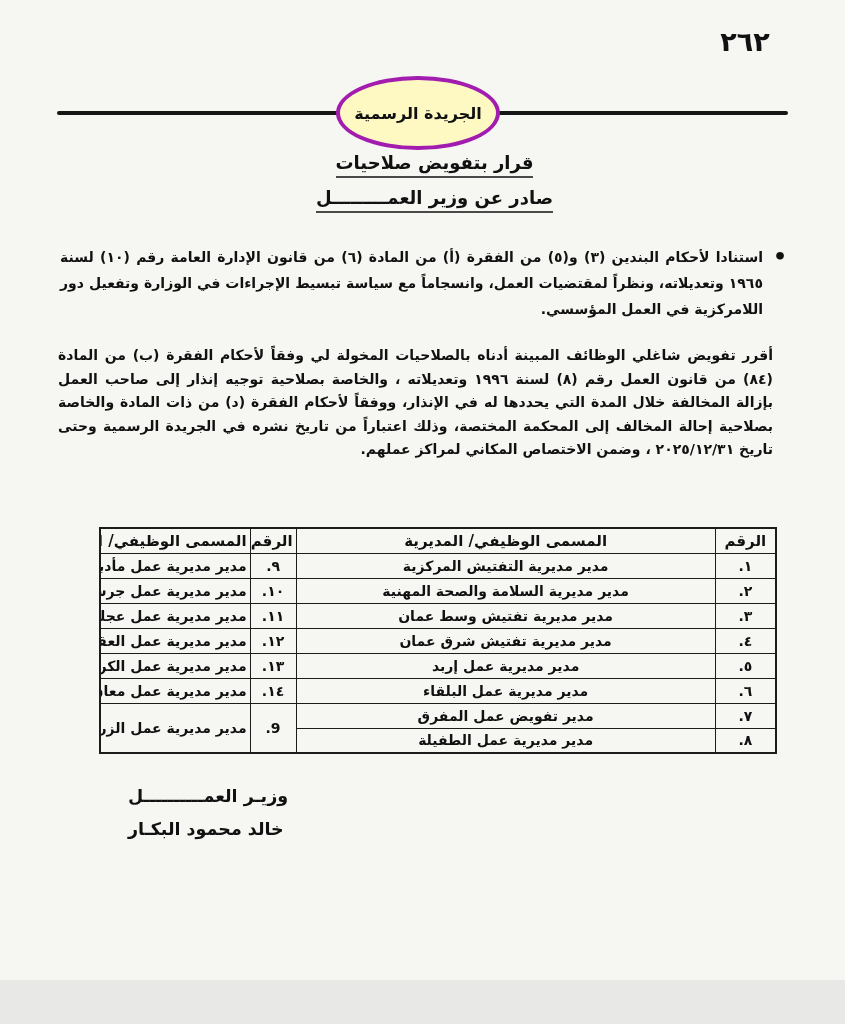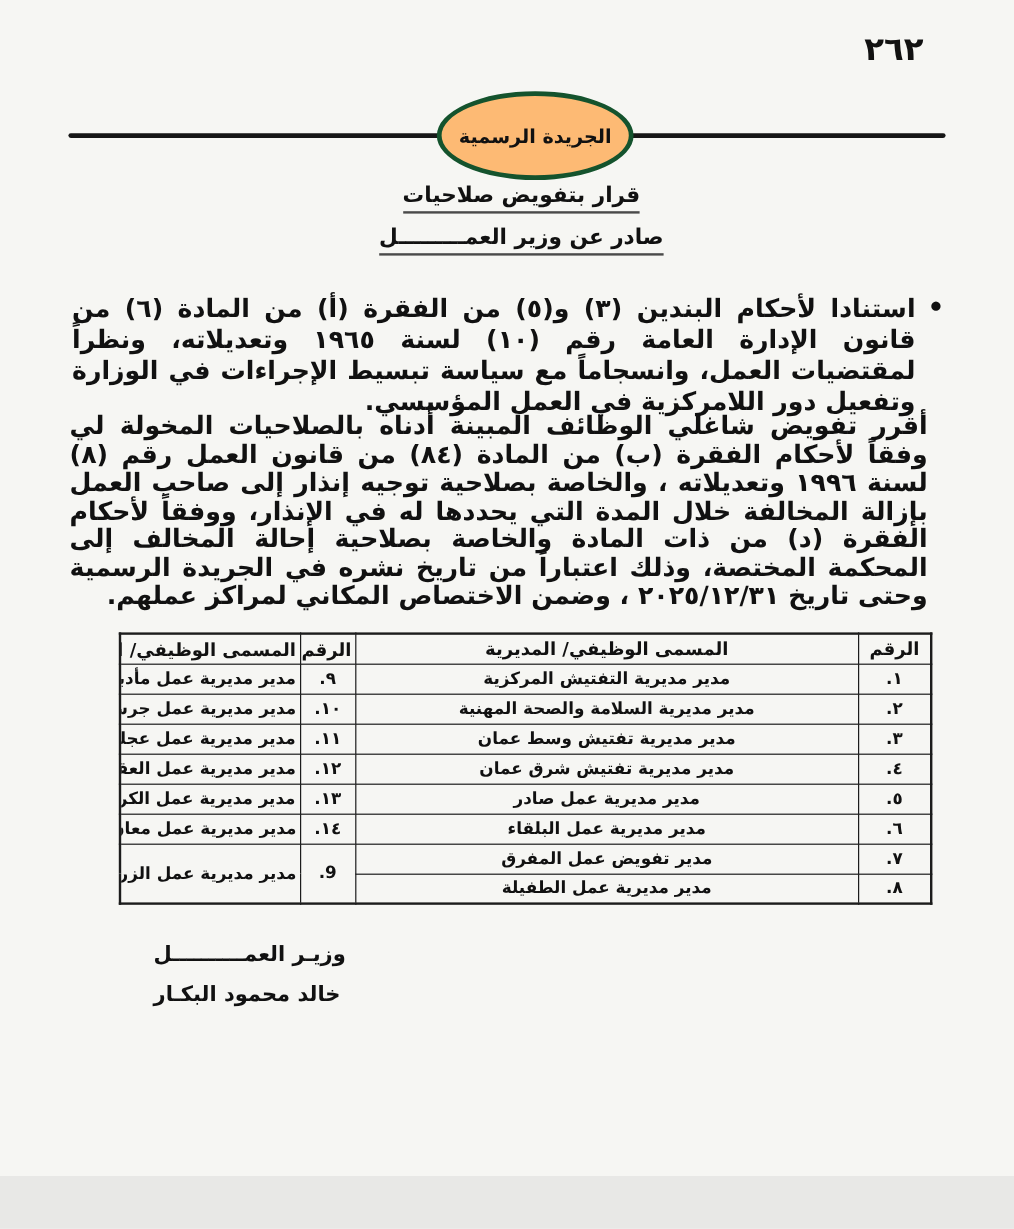--- a/index.html
+++ b/index.html
@@ -53,25 +53,25 @@
     top: 41px;
     left: 57px;
     right: 57px;
     height: 4px;
     background: #161616;
     border-radius: 2px;
   }
   .oval {
     position: absolute;
     top: 6px;
-    left: 364px;
+    left: 336px;
     width: 164px;
     height: 74px;
-    background: #fdba74;
-    border: 4px solid #14532d;
+    background: #fef9c3;
+    border: 4px solid #a21caf;
     border-radius: 50%;
     display: flex;
     align-items: center;
     justify-content: center;
   }
   .oval span { font-size: 16px; }
   .titles {
     position: absolute;
     top: 152px;
     left: 12px;
@@ -92,21 +92,21 @@
     left: 60px;
     display: flex;
     gap: 10px;
   }
   .bullet {
     font-size: 22px;
     line-height: 26px;
     flex: 0 0 auto;
   }
   .para1 p, .para2 {
-    font-size: 21px;
+    font-size: 14px;
     line-height: 26px;
     text-align: justify;
     text-justify: inter-word;
   }
   .para2 {
     position: absolute;
     top: 344px;
     right: 72px;
     left: 58px;
     line-height: 23.5px;
@@ -208,21 +208,21 @@
           <td>مدير مديرية عمل عجلون</td>
         </tr>
         <tr>
           <td>٤.</td>
           <td>مدير مديرية تفتيش شرق عمان</td>
           <td>١٢.</td>
           <td>مدير مديرية عمل العقبة</td>
         </tr>
         <tr>
           <td>٥.</td>
-          <td>مدير مديرية عمل صادر</td>
+          <td>مدير مديرية عمل إربد</td>
           <td>١٣.</td>
           <td>مدير مديرية عمل الكرك</td>
         </tr>
         <tr>
           <td>٦.</td>
           <td>مدير مديرية عمل البلقاء</td>
           <td>١٤.</td>
           <td>مدير مديرية عمل معان</td>
         </tr>
         <tr>

